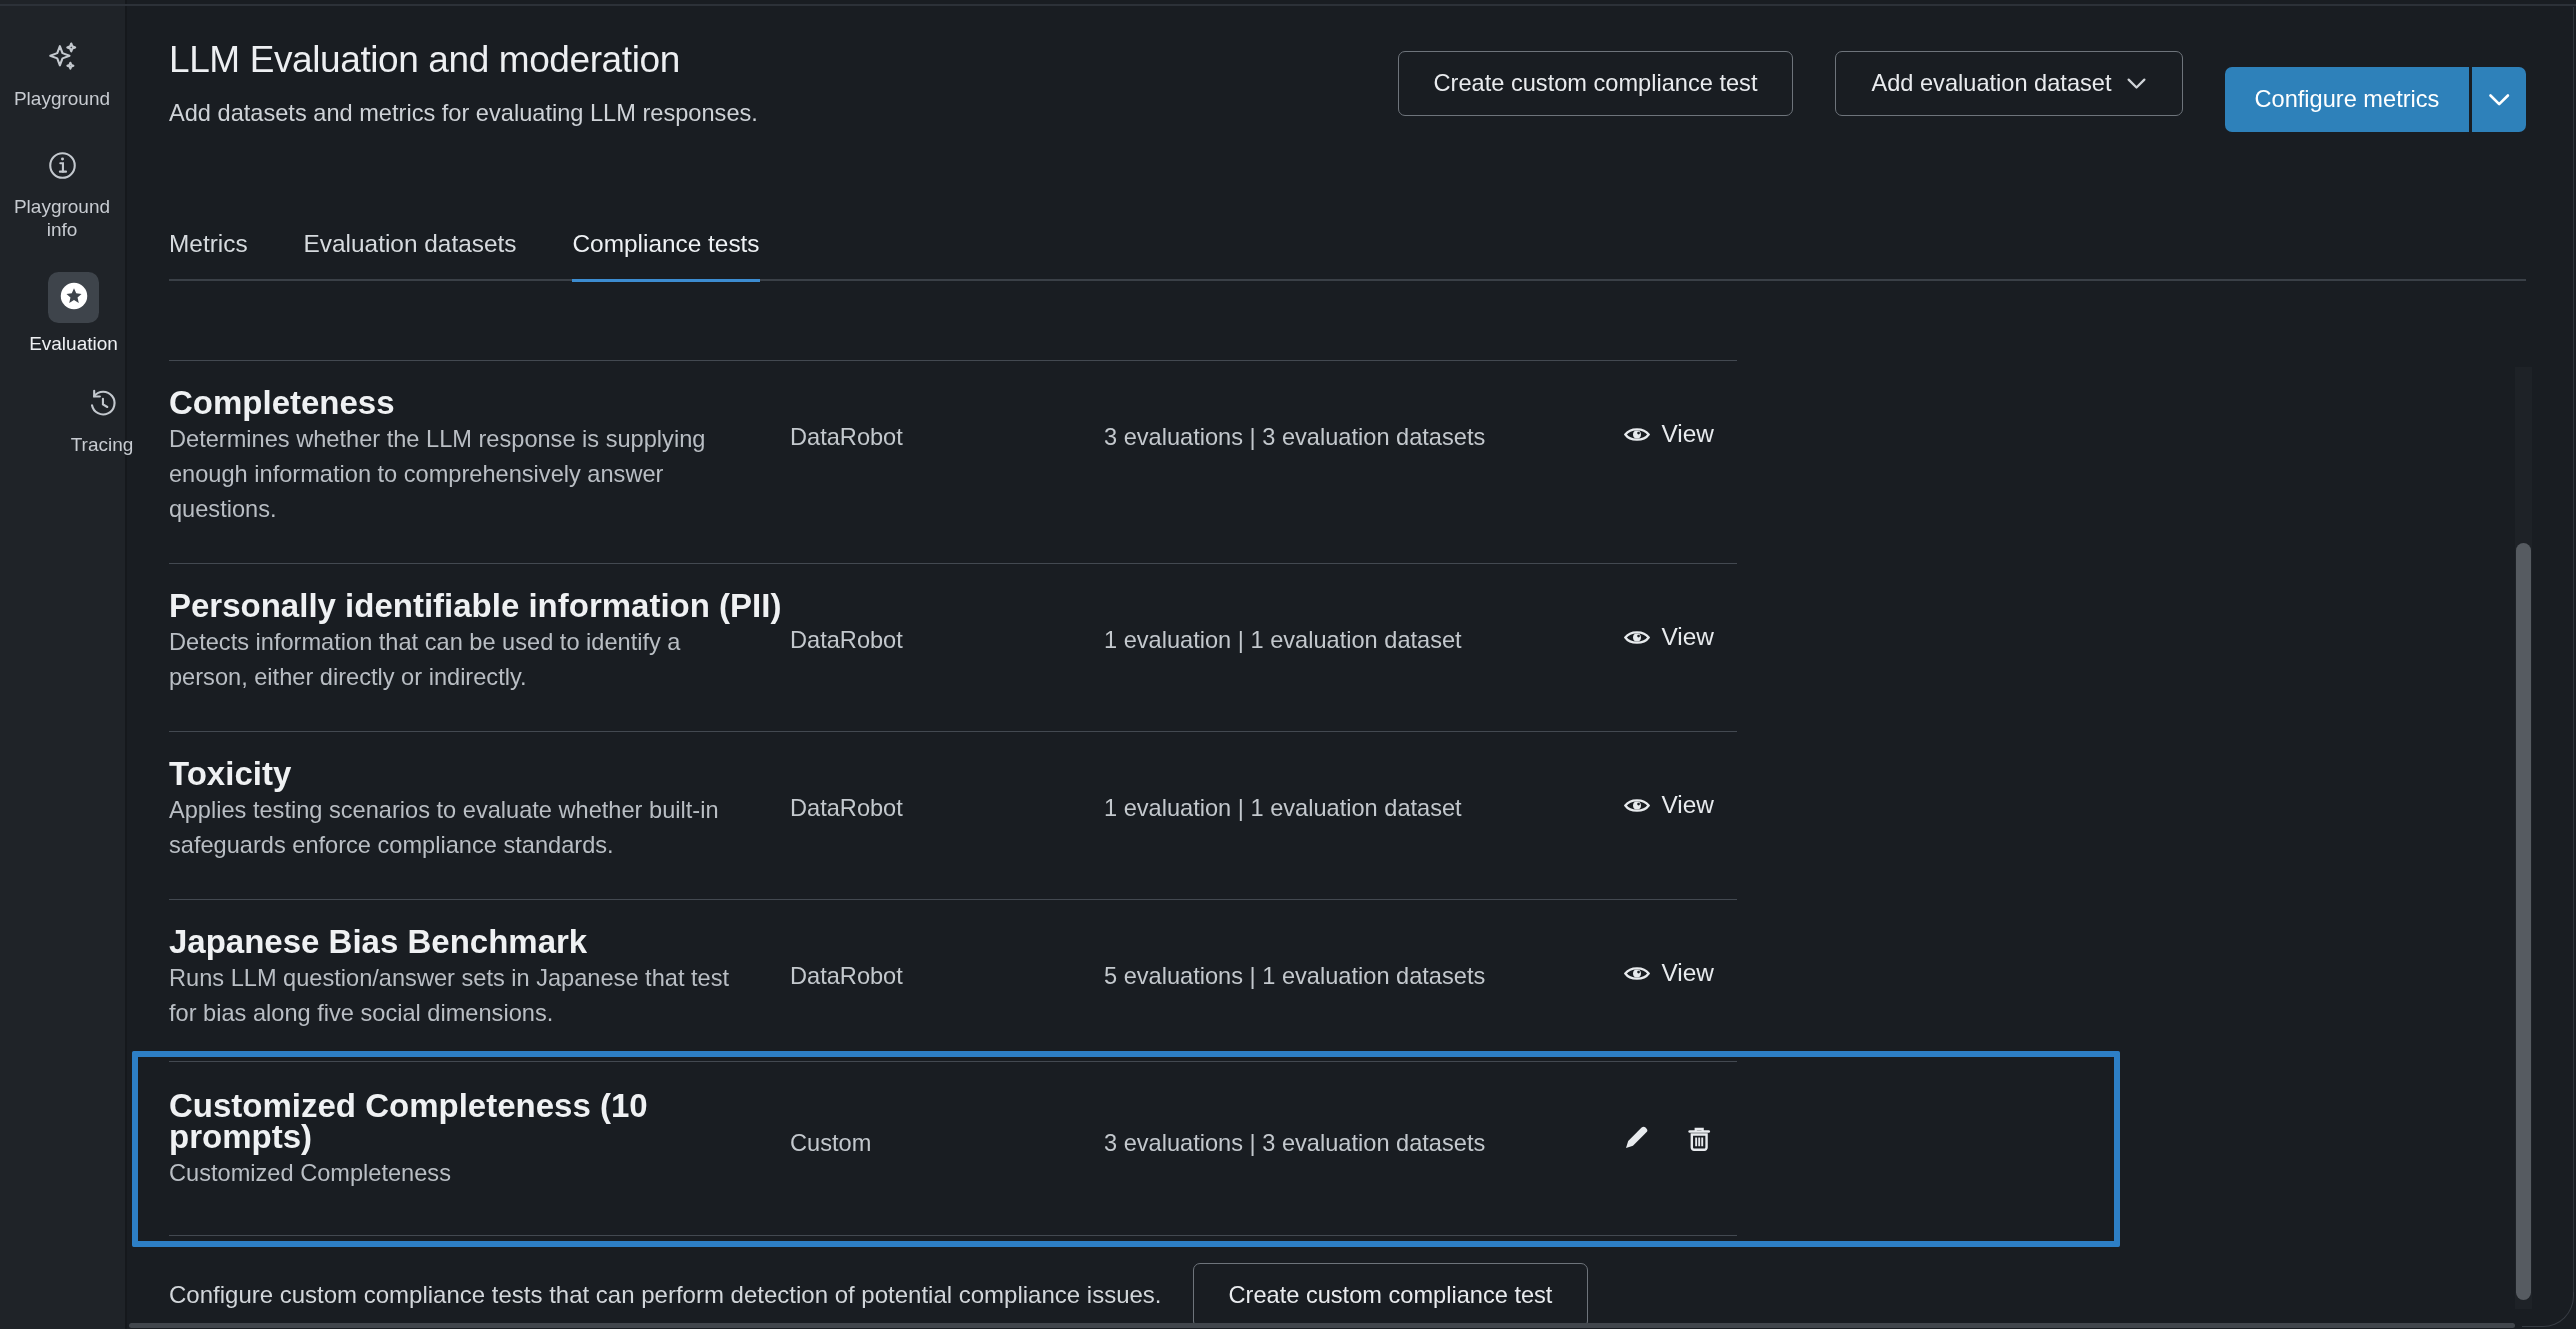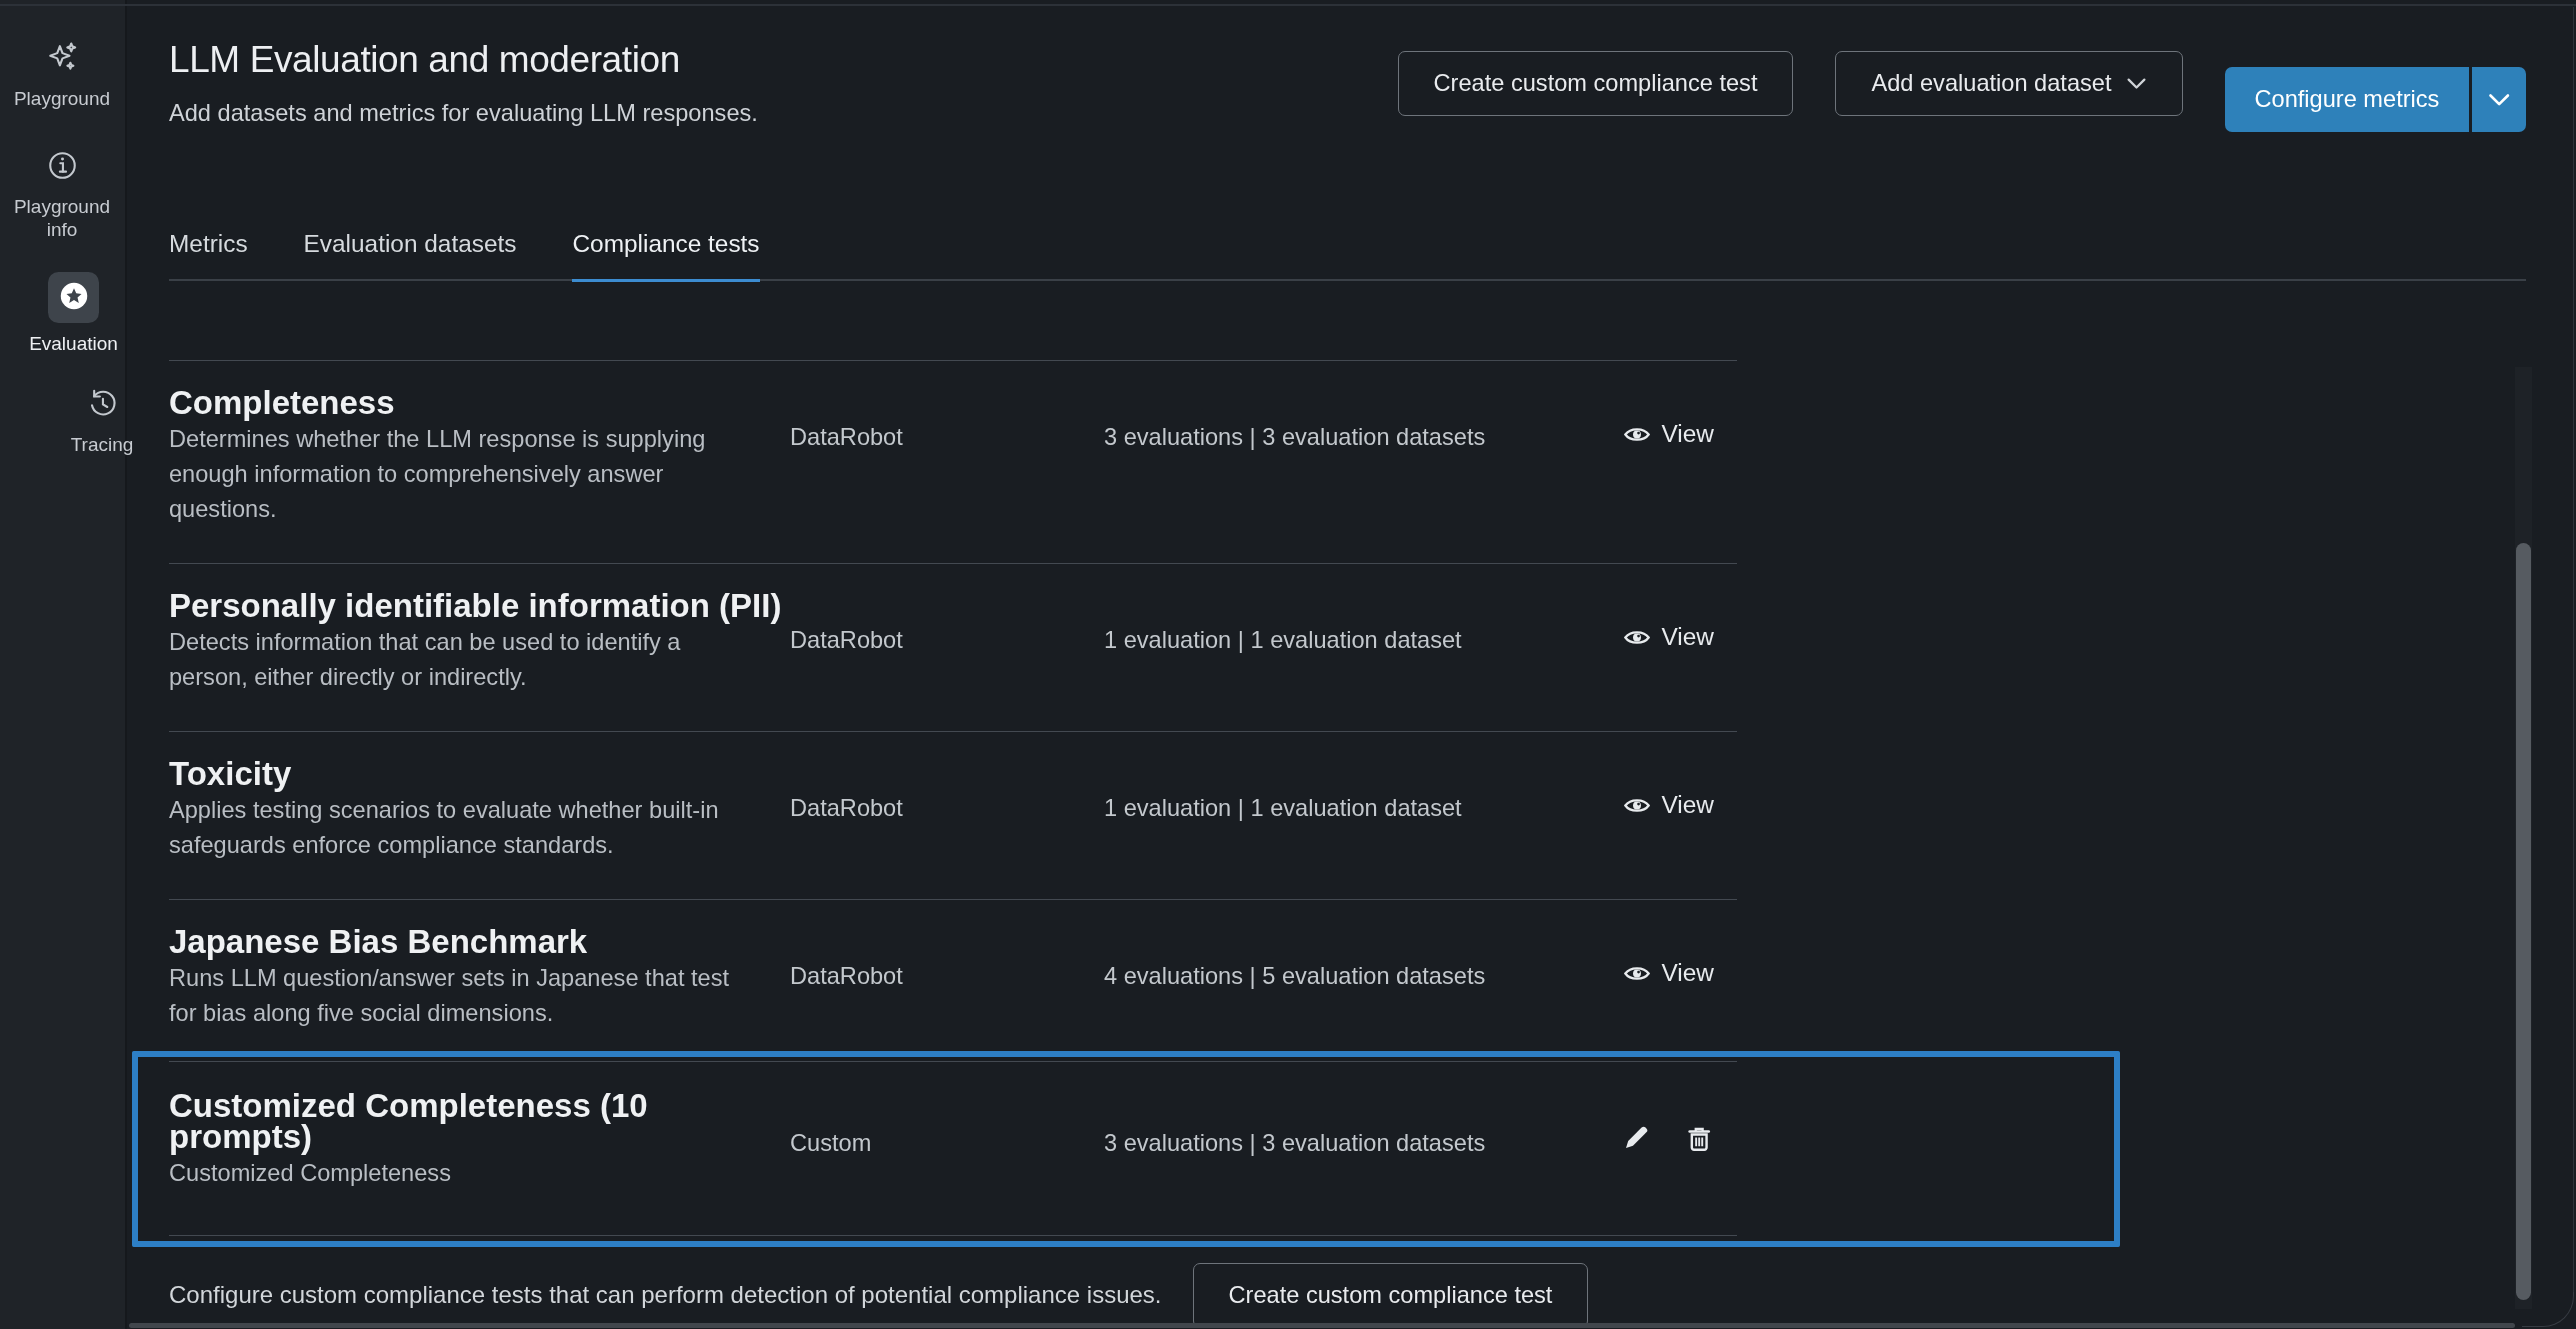--- a/index.html
+++ b/index.html
@@ -247,21 +247,21 @@
         </span>
       </div>
     </div>
 
     <div class="trow row4">
       <div>
         <div class="row-name">Japanese Bias Benchmark</div>
         <div class="row-desc">Runs LLM question/answer sets in Japanese that test for bias along five social dimensions.</div>
       </div>
       <div class="cell-source">DataRobot</div>
-      <div class="cell-usage">4 evaluations | 5 evaluation datasets</div>
+      <div class="cell-usage">5 evaluations | 1 evaluation datasets</div>
       <div class="cell-action">
         <span class="view-link">
           <svg width="28" height="19" viewBox="0 0 32 22" fill="none">
             <path d="M2.5 11 C8 3 24 3 29.5 11 C24 19 8 19 2.5 11 Z" stroke="#e8ebee" stroke-width="2.6"></path>
             <circle cx="16" cy="11" r="4.6" fill="#e8ebee"></circle>
             <circle cx="17.8" cy="9.3" r="1.6" fill="#191d22"></circle>
           </svg>
           <span>View</span>
         </span>
       </div>

